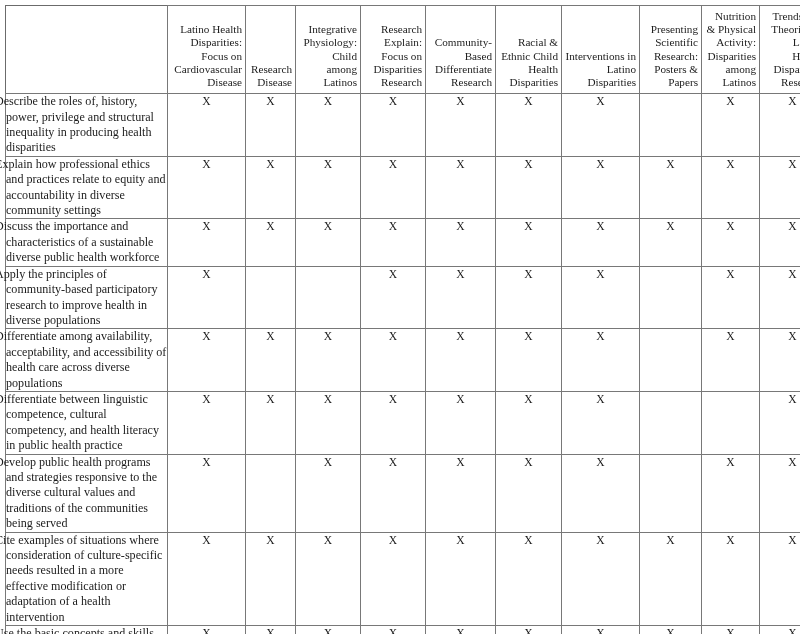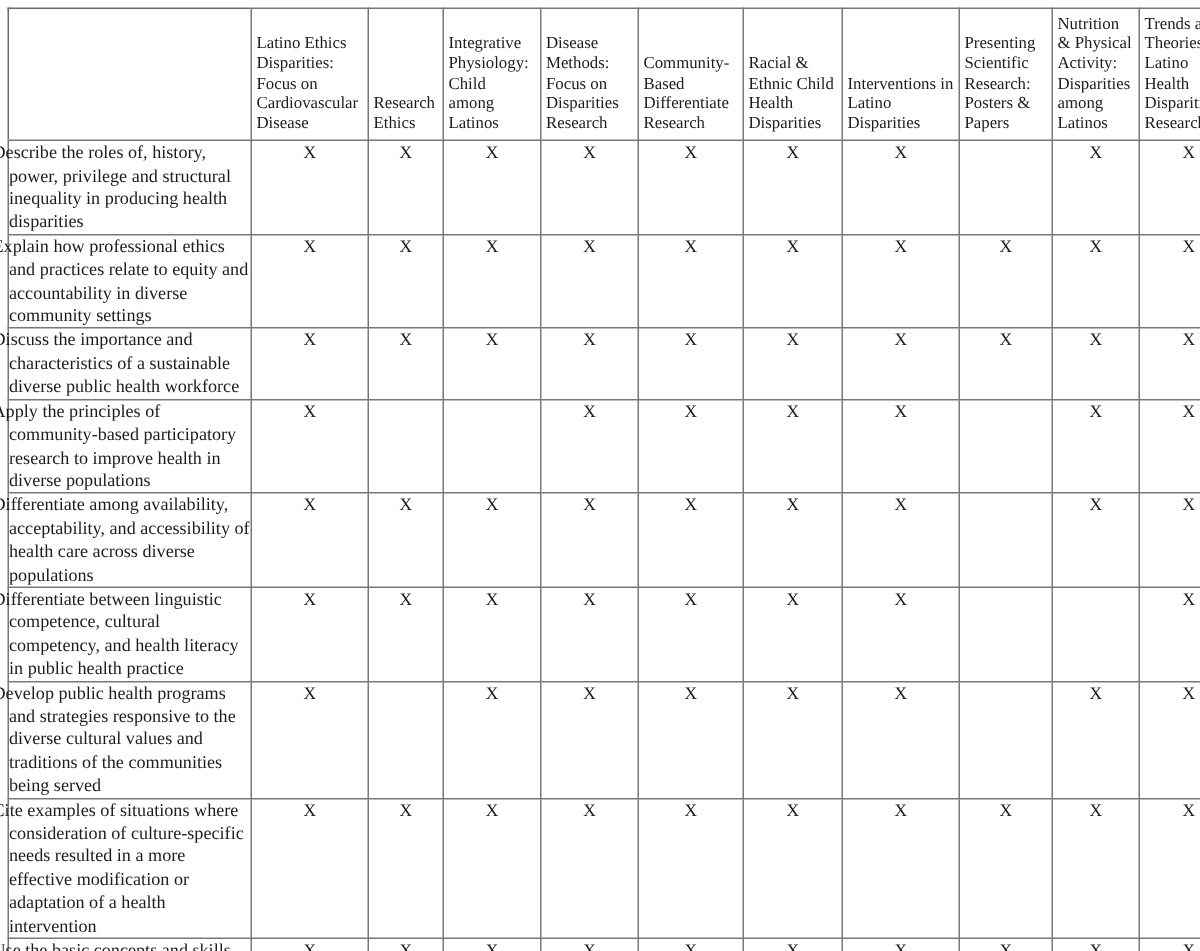--- a/index.html
+++ b/index.html
@@ -40,21 +40,21 @@
   
   thead th.corner-cell {
     border-top: none;
     border-left: none;
   }
 
   thead th.col-head {
     font-weight: normal;
     font-size: 11.2px;
     line-height: 13.2px;
-    text-align: left;
+    text-align: right;
     vertical-align: bottom;
     padding: 4px 3px 4px 3px;
     height: 78px;
     box-sizing: border-box;
     color: #1c1c1c;
   }
 
   
   td.row-label {
     font-size: 12.1px;
@@ -102,24 +102,24 @@
         <col class="c-5">
       <col class="c-6">
         <col class="c-7">
         <col class="c-8">
         <col class="c-9">
         <col class="c-10">
     </colgroup>
     <thead>
       <tr>
         <th class="corner-cell"></th>
-      <th class="col-head">Latino Ethics Disparities: Focus on Cardiovascular Disease</th>
-          <th class="col-head">Research Ethics</th>
+      <th class="col-head">Latino Health Disparities: Focus on Cardiovascular Disease</th>
+          <th class="col-head">Research Disease</th>
           <th class="col-head">Integrative Physiology: Child among Latinos</th>
-          <th class="col-head">Disease Methods: Focus on Disparities Research</th>
+          <th class="col-head">Research Explain: Focus on Disparities Research</th>
           <th class="col-head">Community-Based Differentiate Research</th>
           <th class="col-head">Racial &amp; Ethnic Child Health Disparities</th>
           <th class="col-head">Interventions in Latino Disparities</th>
           <th class="col-head">Presenting Scientific Research: Posters &amp; Papers</th>
           <th class="col-head">Nutrition &amp; Physical Activity: Disparities among Latinos</th>
           <th class="col-head">Trends and Theories in Latino Health Disparities Research</th>
         </tr>
     </thead>
     <tbody>
         <tr>

